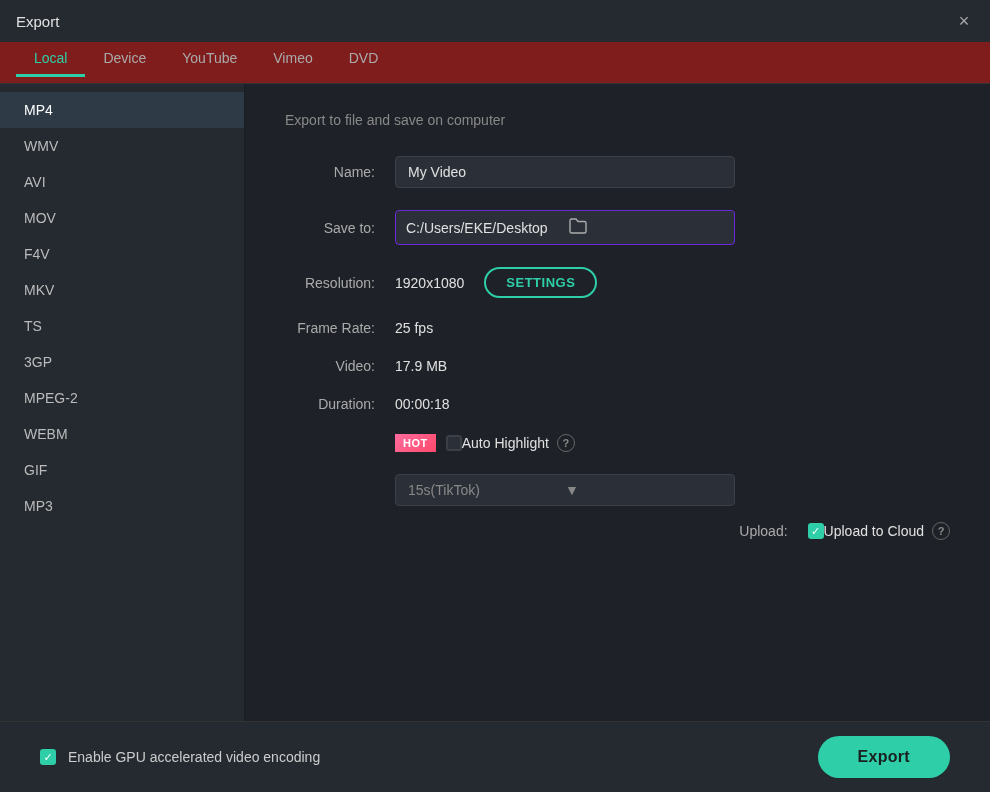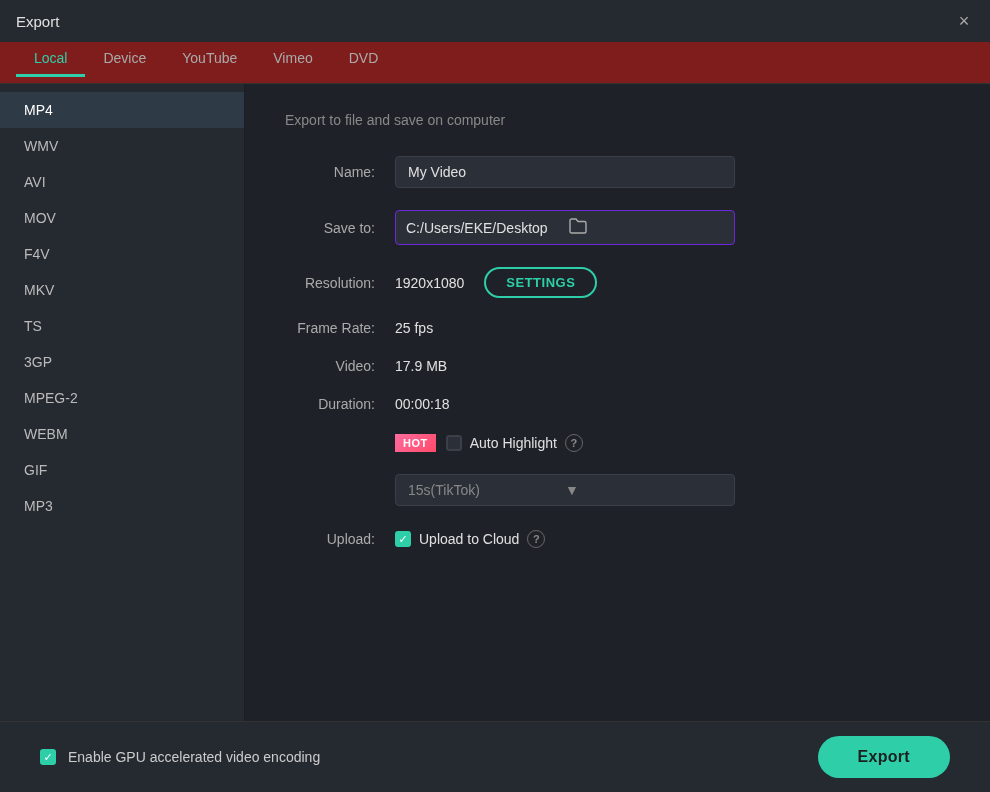--- a/index.html
+++ b/index.html
@@ -191,21 +191,21 @@
       padding: 3px 8px;
       border-radius: 0;
       margin-right: 10px;
       letter-spacing: 0.5px;
     }
 
     
     .checkbox-wrap {
       display: flex;
       align-items: center;
-      gap: 8px;
+      gap: 0;
       cursor: pointer;
     }
     .checkbox-box {
       width: 16px;
       height: 16px;
       border: 2px solid #3a3f48;
       border-radius: 3px;
       background: #2b3038;
       flex-shrink: 0;
       display: flex;
@@ -249,21 +249,21 @@
       display: flex;
       align-items: center;
       background: #2b3038;
       border: 1px solid #3a3f48;
       border-radius: 4px;
       padding: 7px 12px;
       max-width: 340px;
       width: 100%;
       cursor: pointer;
       margin-left: 110px;
-      margin-bottom: 24px;
+      margin-bottom: 16px;
     }
     .dropdown-wrap span {
       flex: 1;
       font-size: 14px;
       color: #888;
     }
     .dropdown-arrow {
       color: #888;
       font-size: 12px;
     }
@@ -385,21 +385,21 @@
         <span class="checkbox-label">Auto Highlight</span>
       </div>
       <div class="help-icon">?</div>
     </div>
 
     <div class="dropdown-wrap">
       <span>15s(TikTok)</span>
       <span class="dropdown-arrow">▼</span>
     </div>
 
-    <div class="form-row" style="align-items:center;">
+    <div class="form-row" style="align-items:center;justify-content:flex-end;">
       <div class="form-label">Upload:</div>
       <div class="checkbox-wrap">
         <div class="checkbox-box checked"></div>
         <span class="checkbox-label">Upload to Cloud</span>
       </div>
       <div class="help-icon">?</div>
     </div>
   </div>
 </div>
 

